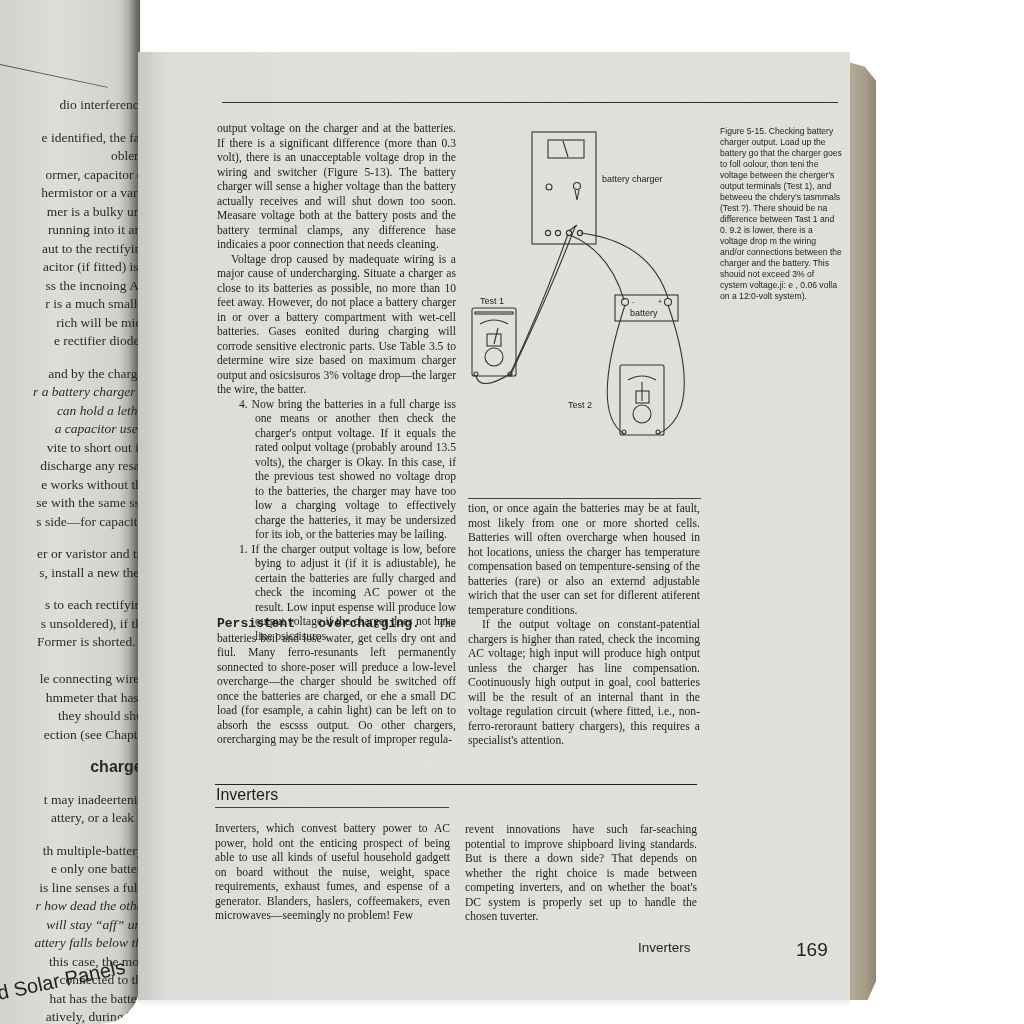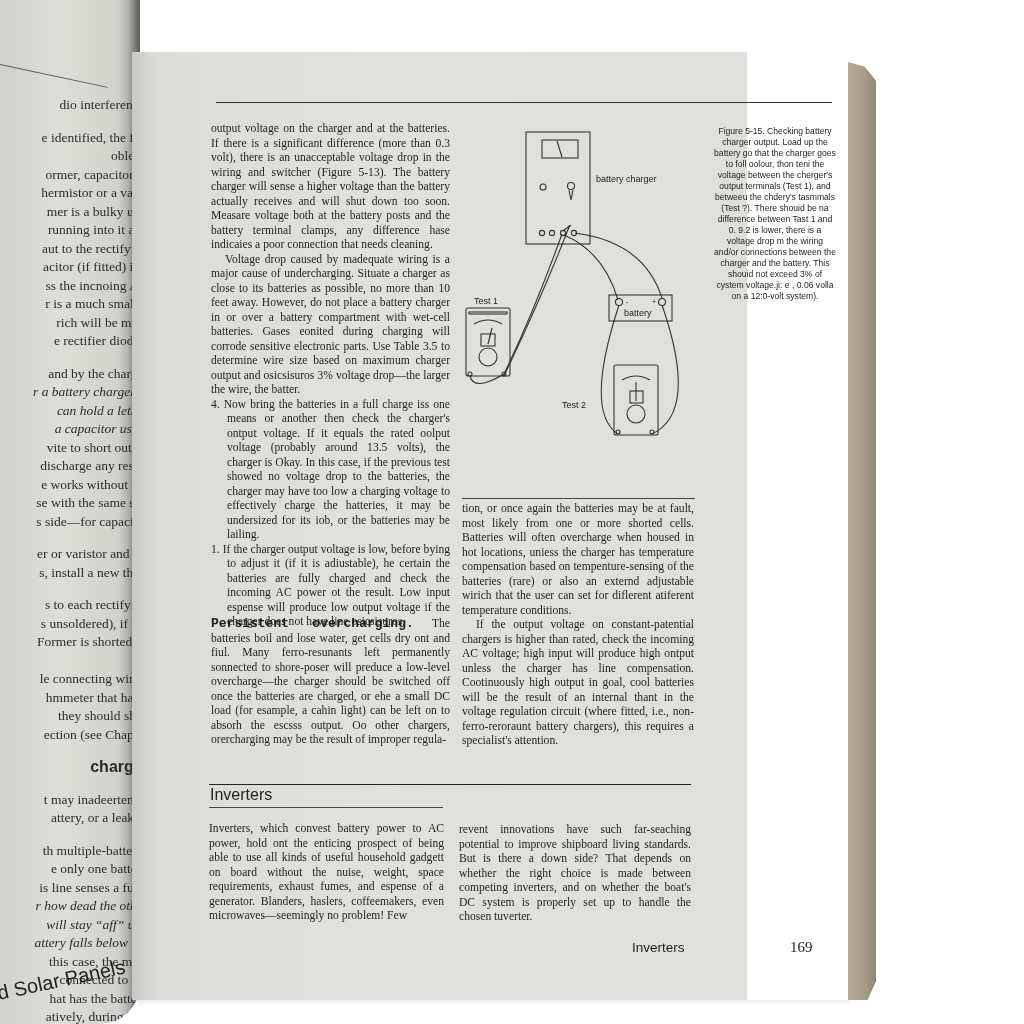--- a/index.html
+++ b/index.html
@@ -8,45 +8,45 @@
   .left-page .gutter { position:absolute; right:0; top:0; width:12px; height:100%; background:linear-gradient(90deg,rgba(0,0,0,0) 0%,rgba(0,0,0,0.35) 100%); }
   .left-lines { position:absolute; left:40px; top:96px; width:148px; font-size:13.5px; line-height:18.5px; color:#2a2a2a; text-align:right; }
   .left-lines div { white-space:nowrap; overflow:hidden; }
   .left-lines .gap { height:14px; }
   .left-lines .it { font-style:italic; }
   .left-head { font-family:"Liberation Sans", sans-serif; font-weight:bold; font-size:16px; text-align:right;padding-left:23px; }
   .left-foot { position:absolute; left:40px; top:982px; font-family:"Liberation Sans", sans-serif; font-size:20px; color:#222; transform:rotate(-12deg); transform-origin:left bottom; white-space:nowrap; }
   .left-rule { position:absolute; left:40px; top:64px; width:110px; height:1px; background:#555; transform:rotate(12deg); transform-origin:left; }
 
   .page-edge { position:absolute; left:848px; top:62px; width:28px; height:938px; background:linear-gradient(90deg,#b5ab97 0%,#a79d89 60%,#8f8674 100%); clip-path:polygon(0 0,60% 0.5%,100% 2%,100% 98%,70% 100%,0 100%); }
-  .right-page { position:absolute; left:132px; top:52px; width:615px; height:948px; background:linear-gradient(90deg,#c8c8c4 0%,#dcdcd8 4%,#e0e0dc 40%,#dfdfdb 100%); }
+  .right-page { position:absolute; left:138px; top:52px; width:712px; height:948px; background:linear-gradient(90deg,#c8c8c4 0%,#dcdcd8 4%,#e0e0dc 40%,#dfdfdb 100%); }
 
   .top-rule { position:absolute; left:84px; top:50px; width:616px; height:1px; background:#333; }
   .col { position:absolute; font-size:11.6px; line-height:14.5px; color:#1e1e1e; text-align:justify; }
   .col p { margin:0; }
   .col .indent { text-indent:14px; }
   .col .it { }
-  .col .num { padding-left:16px; text-indent:-16px; }
+  .col .num { padding-left:16px; text-indent:-16px;margin-left:22px; }
   .run-head { font-family:Liberation Mono, monospace; font-weight:bold; font-size:13px; }
   .c1 { left:79px; top:70px; width:239px; }
   .c1b { left:79px; top:565px; width:239px; }
   .c2 { left:330px; top:450px; width:232px; }
   .c2-rule { position:absolute; left:330px; top:446px; width:233px; height:1px; background:#444; }
 
   .figure { position:absolute; left:322px; top:60px; width:250px; height:330px; }
-  .caption { position:absolute; left:582px; top:74px; width:122px; font-family:"Liberation Sans", sans-serif; font-size:8.6px; line-height:11px; color:#1e1e1e;text-align:center; }
+  .caption { position:absolute; left:582px; top:74px; width:122px; font-family:"Liberation Sans", sans-serif; font-size:8.6px; line-height:11px; color:#1e1e1e; }
 
   .sec-rule-top { position:absolute; left:77px; top:732px; width:482px; height:1px; background:#222; }
   .sec-title { position:absolute; left:78px; top:734px; font-family:"Liberation Sans", sans-serif; font-size:16px; color:#1e1e1e; }
   .sec-rule-bot { position:absolute; left:77px; top:755px; width:234px; height:1px; background:#444; }
   .i1 { left:77px; top:770px; width:235px; }
   .i2 { left:327px; top:771px; width:232px; }
 
   .footer-title { position:absolute; left:500px; top:888px; font-family:"Liberation Sans", sans-serif; font-size:13.5px; color:#1e1e1e; }
-  .footer-page { position:absolute; left:658px; top:887px; font-family:Liberation Serif, serif; font-size:15px; color:#1e1e1e; }
+  .footer-page { position:absolute; left:658px; top:887px; font-family:Liberation Sans, sans-serif; font-size:19px; color:#1e1e1e; }
   .shadow-bottom { position:absolute; left:138px; top:1000px; width:712px; height:6px; background:linear-gradient(180deg,rgba(0,0,0,0.08),rgba(0,0,0,0)); }
 </style>
 </head>
 <body>
 
 <div class="left-page">
   <div class="left-rule"></div>
   <div class="left-lines" id="left-lines">
       <div>dio interference.</div>
       <div class="gap"></div>

